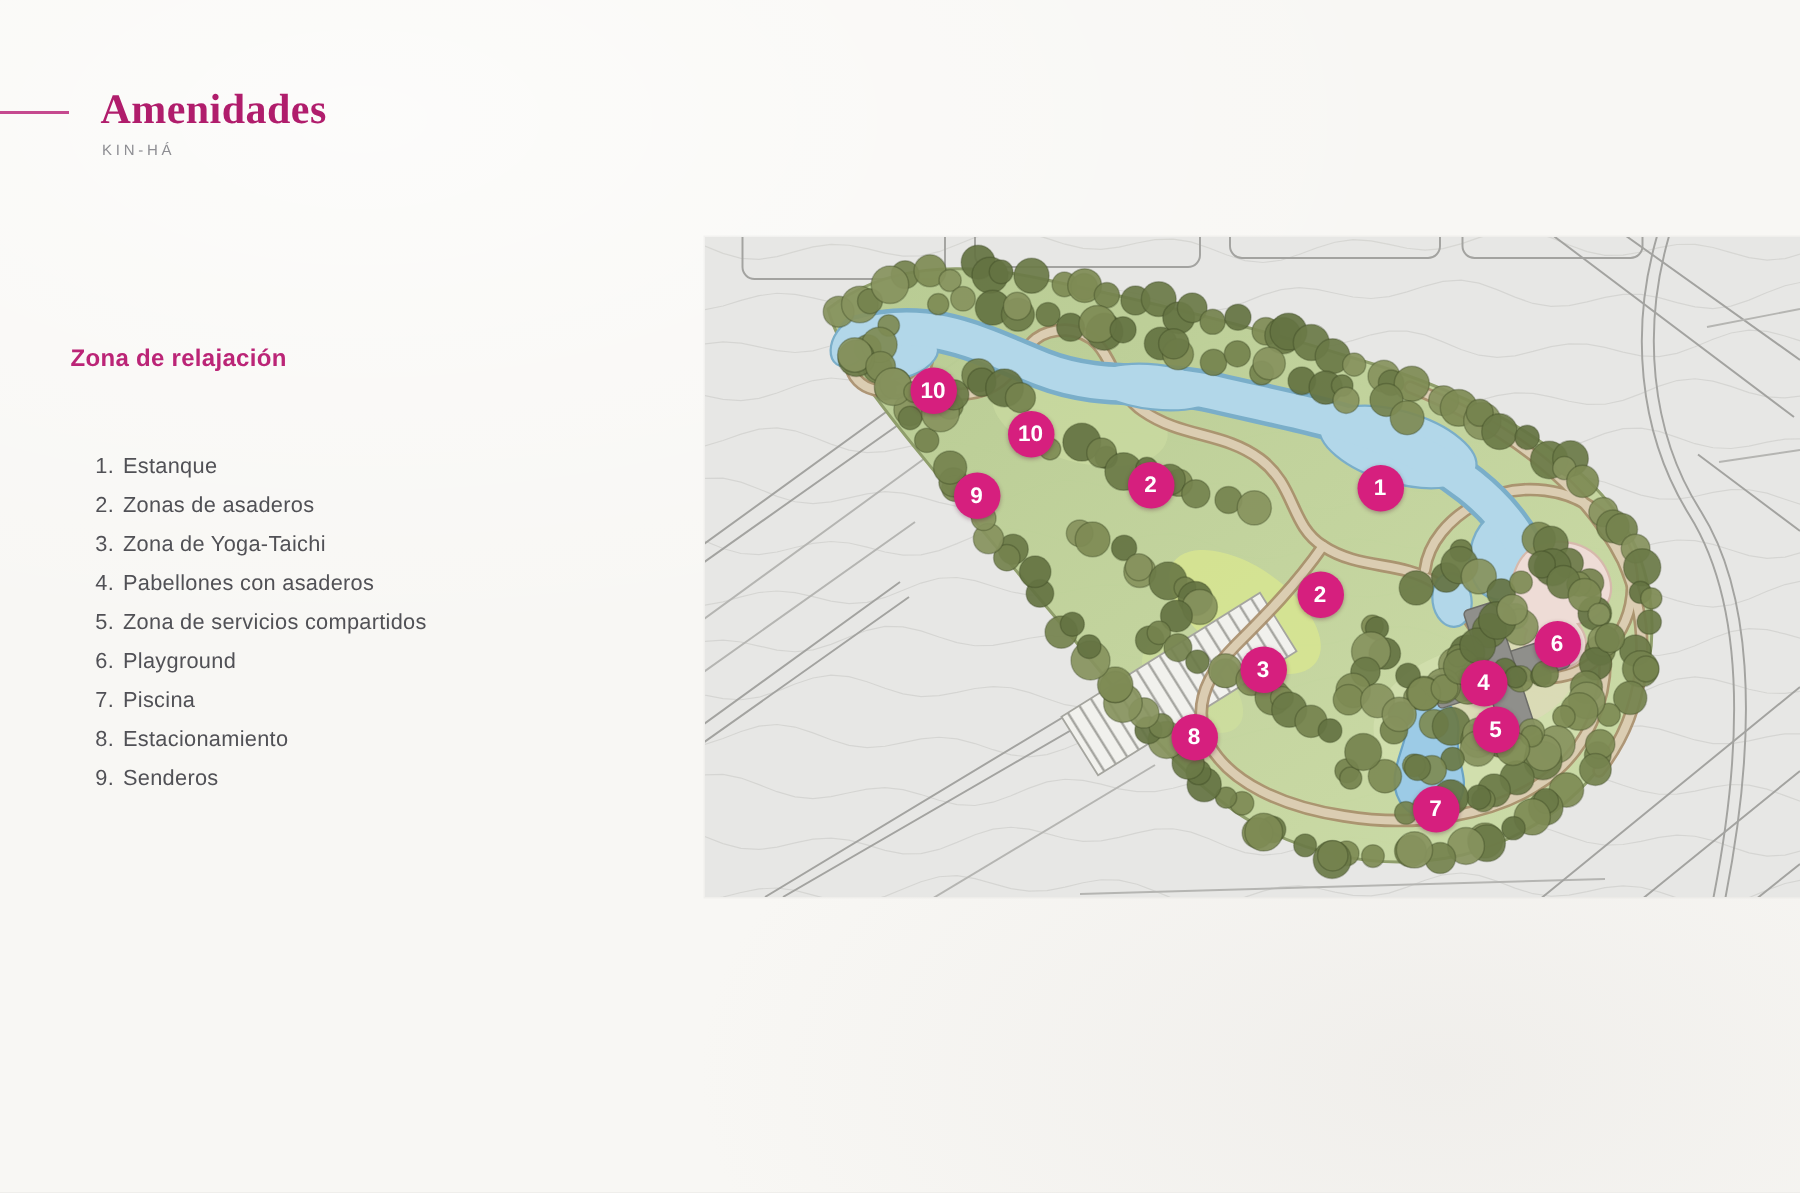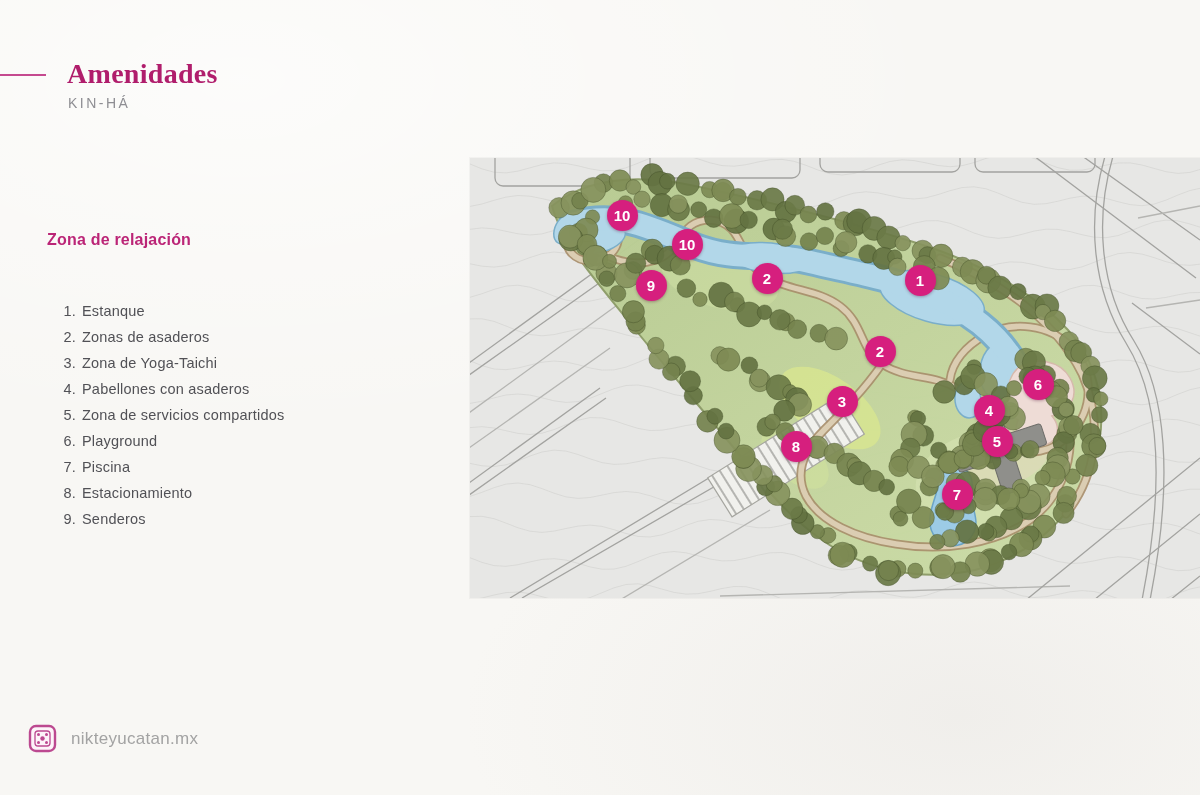--- a/index.html
+++ b/index.html
@@ -8,34 +8,34 @@
     background:
       radial-gradient(1200px 600px at 20% 10%, rgba(255,255,255,.6), rgba(255,255,255,0) 60%),
       radial-gradient(900px 500px at 80% 90%, rgba(225,222,218,.35), rgba(255,255,255,0) 55%),
       #f8f7f4;
     font-family:"Liberation Sans", sans-serif;
   }
   
   .accent-line{position:absolute;left:0;top:74px;width:46px;height:2px;background:#c5498f;}
   .title{position:absolute;left:67px;top:58px;font-family:"Liberation Serif", serif;
          font-size:28px;font-weight:700;color:#b01d6c;letter-spacing:.3px;}
-  .subtitle{position:absolute;left:68px;top:95px;font-size:14px;color:#8e8e93;letter-spacing:2.5px;font-weight:500;}
+  .subtitle{position:absolute;left:68px;top:95px;font-size:10px;color:#8e8e93;letter-spacing:2.5px;font-weight:500;}
   
   .section-heading{position:absolute;left:47px;top:231px;font-size:16px;font-weight:700;color:#bb2577;letter-spacing:.2px;}
   .amenity-list{position:absolute;left:36px;top:283px;width:400px;}
   .amenity-row{display:flex;align-items:baseline;height:26px;font-size:14.5px;color:#515156;letter-spacing:.2px;}
   .amenity-num{width:40px;text-align:right;flex:0 0 40px;}
   .amenity-label{margin-left:6px;margin-top:20px;}
   
   .map{position:absolute;left:470px;top:158px;width:730px;height:440px;overflow:hidden;
        box-shadow:0 0 0 1px rgba(0,0,0,0.03);}
   .map svg{position:absolute;left:0;top:0;}
   .marker{position:absolute;width:31px;height:31px;border-radius:50%;background:#d61f7e;
           color:#fff;font-size:15px;font-weight:700;display:flex;align-items:center;justify-content:center;
-          box-shadow:0 1px 3px rgba(80,10,50,.35);line-height:1;}
+          box-shadow:0 1px 3px rgba(80,10,50,.35);line-height:1;margin-top:45px;}
   
   .footer{position:absolute;left:28px;top:724px;display:flex;align-items:center;}
   .footer-logo{width:29px;height:29px;flex:0 0 29px;}
   .footer-site{margin-left:14px;font-size:17px;color:#a3a3a3;letter-spacing:.3px;}
 </style>
 </head>
 <body>
 
 <div class="slide">
 
@@ -466,26 +466,14 @@
         <div class="marker" style="left: 394.5px; top: 177.5px; background: rgb(214, 31, 126);">2</div>
         <div class="marker" style="left: 356.5px; top: 227.5px; background: rgb(214, 31, 126);">3</div>
         <div class="marker" style="left: 552.5px; top: 210.5px; background: rgb(214, 31, 126);">6</div>
         <div class="marker" style="left: 503.5px; top: 236.5px; background: rgb(214, 31, 126);">4</div>
         <div class="marker" style="left: 511.5px; top: 267.5px; background: rgb(214, 31, 126);">5</div>
         <div class="marker" style="left: 310.5px; top: 272.5px; background: rgb(214, 31, 126);">8</div>
         <div class="marker" style="left: 471.5px; top: 320.5px; background: rgb(214, 31, 126);">7</div>
       </div>
   </div>
 
-  <div class="footer">
-    <svg class="footer-logo" viewBox="0 0 29 29">
-      <rect x="2" y="2" width="25" height="25" rx="6" fill="#fdf4f9" stroke="#bc4990" stroke-width="2.4"></rect>
-      <rect x="7" y="7" width="15" height="15" rx="3" fill="none" stroke="#bc4990" stroke-width="1.3"></rect>
-      <circle cx="10.5" cy="10.5" r="1.5" fill="#bc4990"></circle>
-      <circle cx="18.5" cy="10.5" r="1.5" fill="#bc4990"></circle>
-      <circle cx="10.5" cy="18.5" r="1.5" fill="#bc4990"></circle>
-      <circle cx="18.5" cy="18.5" r="1.5" fill="#bc4990"></circle>
-      <circle cx="14.5" cy="14.5" r="2.2" fill="#bc4990"></circle>
-    </svg>
-    <div class="footer-site">nikteyucatan.mx</div>
-  </div>
 
 </div>
 
 </body></html>

